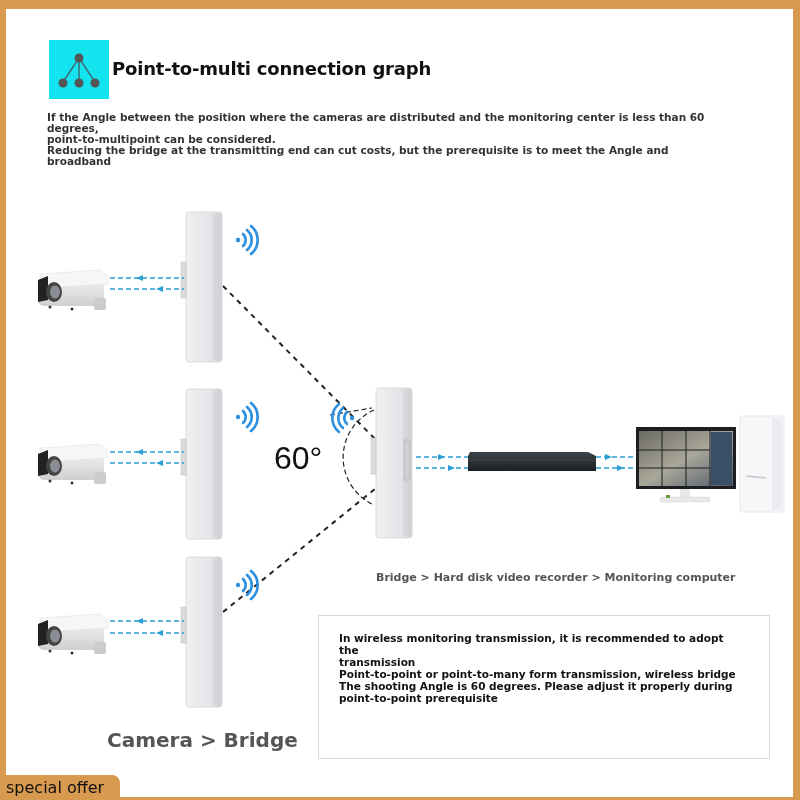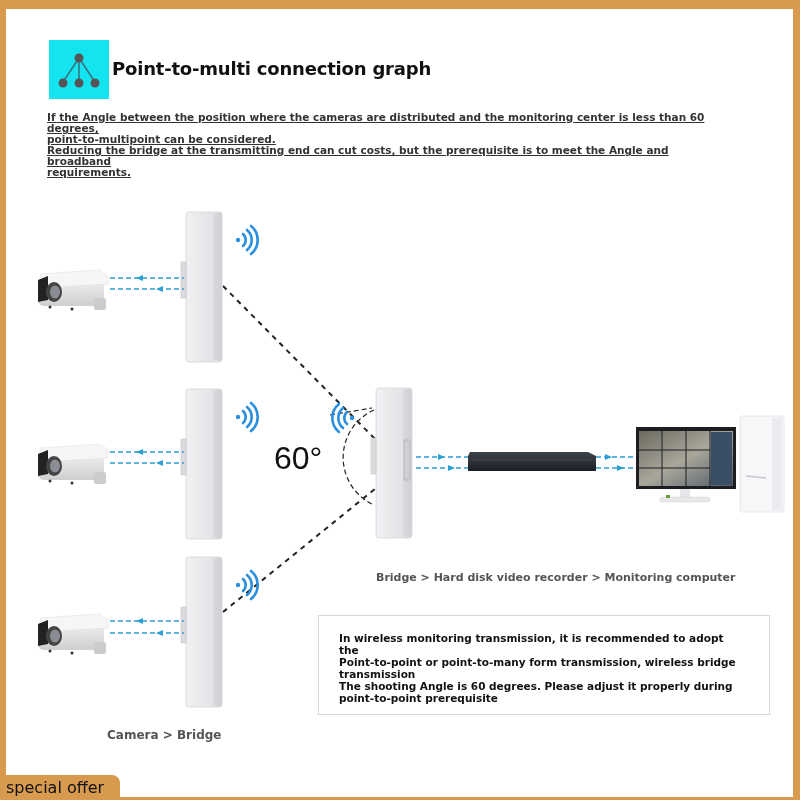--- a/index.html
+++ b/index.html
@@ -27,47 +27,47 @@
       font-size: 18px; font-weight: bold; color: #111;
       letter-spacing: -0.2px;
     }
     .intro {
       position: absolute;
       left: 47px; top: 112px;
       width: 680px;
       font-size: 10.5px; font-weight: bold; color: #333;
       line-height: 11px;
     }
-    .intro p { margin: 0; text-decoration: underline; }
+    .intro p { margin: 0; }
     .diagram { position: absolute; left: 0; top: 0; width: 800px; height: 800px; }
     .angle-label {
       position: absolute; left: 274px; top: 440px;
       font-size: 32px; color: #111; font-family: "Liberation Sans", sans-serif; text-align: right;
     }
     .chain-caption {
       position: absolute; left: 376px; top: 571px;
       font-size: 11px; font-weight: bold; color: #555;
     }
     .note-box {
       position: absolute;
       left: 318px; top: 615px;
-      width: 452px; height: 100px;
+      width: 452px; height: 144px;
       border: 1px solid #d8d8d8;
       background: #fff;
     }
     .note-box .lines {
       position: absolute; left: 20px; top: 16px; width: 400px;
       font-size: 10.5px; font-weight: bold; color: #111;
       line-height: 12px;
     }
     .note-box .lines p { margin: 0; }
     .note-box .last { margin-top: 14px !important; }
     .cam-caption {
       position: absolute; left: 107px; top: 728px;
-      font-size: 12px; font-weight: bold; color: #555;
+      font-size: 20px; font-weight: bold; color: #555;
     }
     .badge {
       position: absolute; left: 0; top: 775px;
       width: 120px; height: 31px;
       background: #d89a4e;
       border-top-right-radius: 8px;
       padding-left: 6px;
       font-size: 16px; color: #111; line-height: 25px;
     }
   </style>
@@ -86,21 +86,20 @@
     <circle cx="30" cy="43" r="4.5" fill="#555"></circle>
     <circle cx="46" cy="43" r="4.5" fill="#555"></circle>
   </svg>
 </div>
 <div class="title-text">Point-to-multi connection graph</div>
 
 <div class="intro">
   <p>If the Angle between the position where the cameras are distributed and the monitoring center is less than 60 degrees,</p>
   <p>point-to-multipoint can be considered.</p>
   <p>Reducing the bridge at the transmitting end can cut costs, but the prerequisite is to meet the Angle and broadband</p>
-  <p>requirements.</p>
 </div>
 
 <svg class="diagram" viewBox="0 0 800 800">
   <defs>
     <linearGradient id="bridgeGrad" x1="0" x2="1">
       <stop offset="0" stop-color="#f1f1f3"></stop>
       <stop offset="0.75" stop-color="#e3e3e7"></stop>
       <stop offset="1" stop-color="#cfcfd4"></stop>
     </linearGradient>
     <linearGradient id="camGrad" x1="0" y1="0" x2="0" y2="1">
@@ -221,22 +220,22 @@
     <line x1="746" y1="476" x2="766" y2="478" stroke="#c6c6cc" stroke-width="1.5"></line>
   </g>
 </svg>
 
 <div class="angle-label">60°</div>
 <div class="chain-caption">Bridge &gt; Hard disk video recorder &gt; Monitoring computer</div>
 
 <div class="note-box">
   <div class="lines">
     <p>In wireless monitoring transmission, it is recommended to adopt the</p>
+    <p>transmission</p>
     <p>Point-to-point or point-to-many form transmission, wireless bridge</p>
-    <p>transmission</p>
     <p>The shooting Angle is 60 degrees. Please adjust it properly during</p>
     <p>point-to-point prerequisite</p>
   </div>
 </div>
 
 <div class="cam-caption">Camera &gt; Bridge</div>
 
 <div class="badge">special offer</div>
 
 </body></html>

